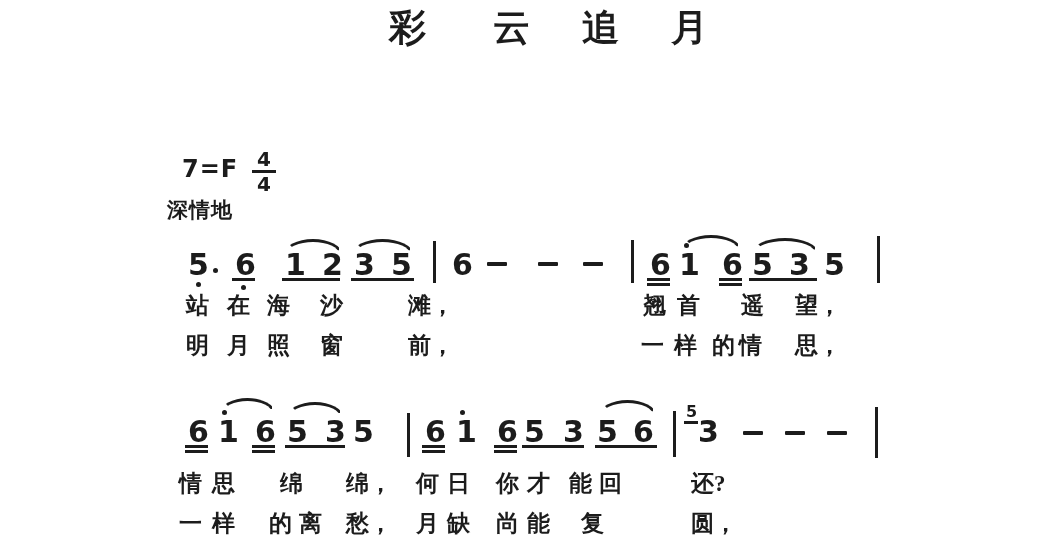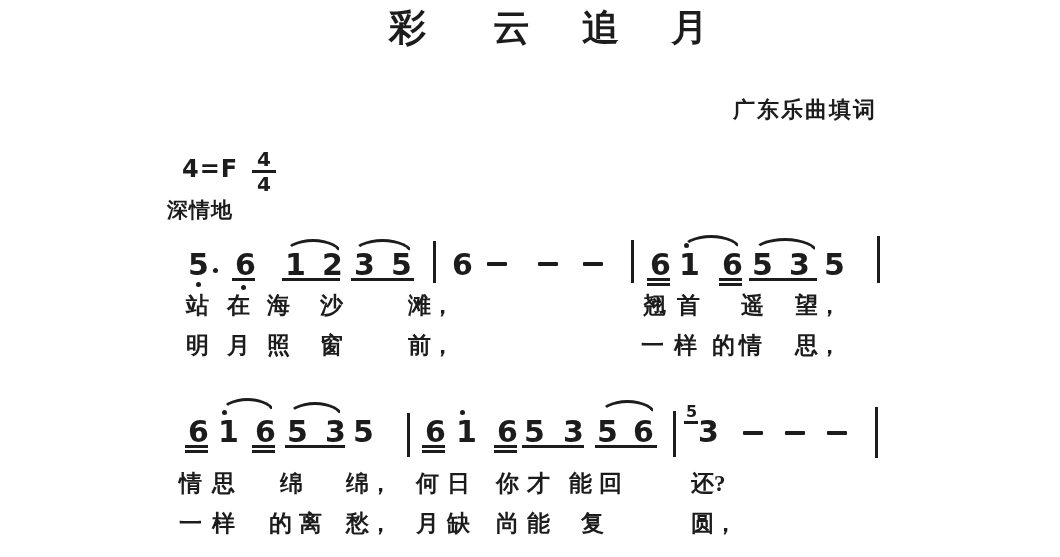--- a/index.html
+++ b/index.html
@@ -26,23 +26,22 @@
   .odot{position:absolute; width:5px; height:5px; border-radius:50%; background:var(--ink);}
   .dash{position:absolute; width:20px; height:4px; border-radius:1px; background:var(--ink);}
   .bar{position:absolute; width:3px; background:var(--ink);}
   .lyr{position:absolute; font:700 23px "Liberation Serif",serif; line-height:1.1; white-space:nowrap; color:var(--ink);}
 </style>
 </head>
 <body>
 
 <div id="page">
   <div id="score">
-    <div class="credit">广东乐曲填词</div>
     <div class="keysig">
-      <span>4=F</span>
+      <span>7=F</span>
     </div>
     <div class="timesig">
       <div class="tsn">4</div>
       <div class="tsbar"></div>
       <div class="tsn">4</div>
     </div>
     <div class="expr">深情地</div>
   <div class="tchar" style="left: 389px; top: 9px;">彩</div>
       <div class="tchar" style="left: 493px; top: 9px;">云</div>
       <div class="tchar" style="left: 582px; top: 9px;">追</div>

